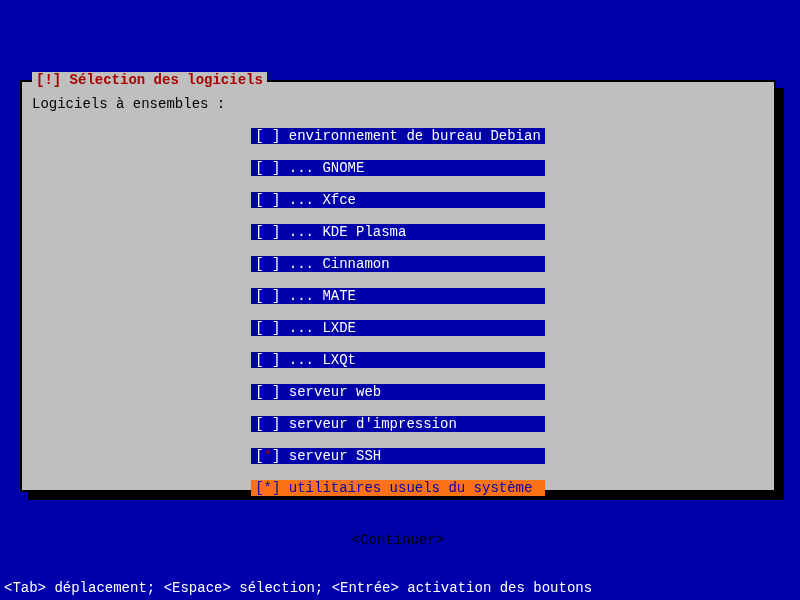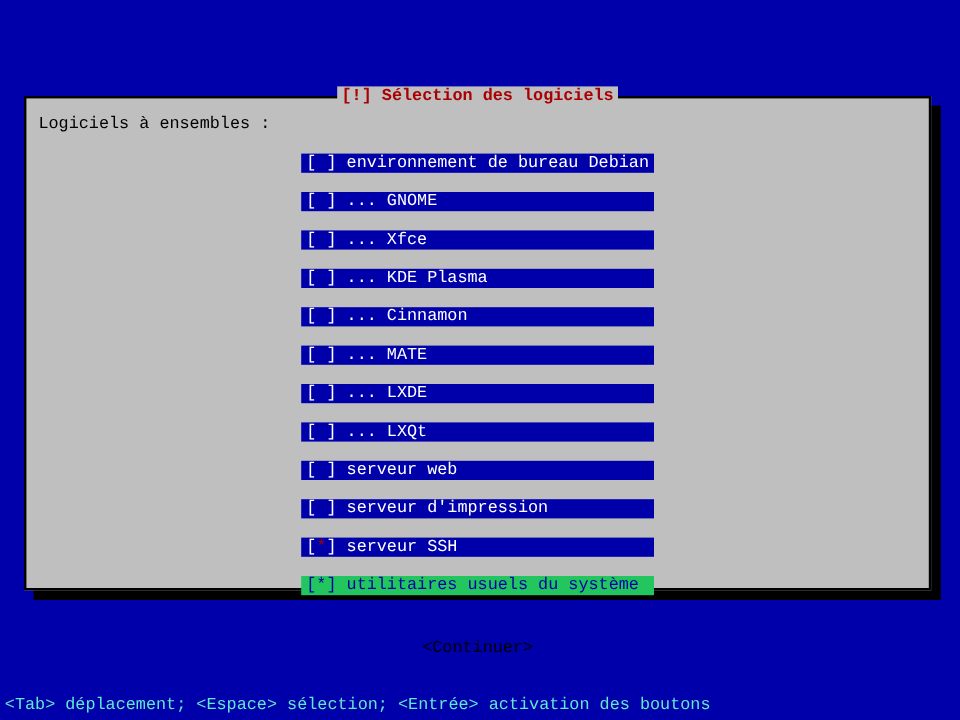--- a/index.html
+++ b/index.html
@@ -26,21 +26,20 @@
     position: absolute;
     top: 80px;
     left: 20px;
     width: 756px;
     height: 412px;
     background: #bfbfbf;
     border: 2px solid #000;
     padding: 8px 10px;
   }
   .title-wrap {
-    text-align: center;
     margin-top: -18px;
     margin-bottom: 8px;
   }
   .title-inner {
     display: inline-block;
     background: #bfbfbf;
     padding: 0 4px;
     color: #aa0000;
     font-weight: bold;
   }
@@ -67,39 +66,39 @@
     display: block;
     background: #0000aa;
     color: #fff;
     padding: 0 4px;
     white-space: pre;
   }
   .list-item.focused .mark {
     color: #aa0000;
   }
   .list-item.last-selected {
-    background: #22c55e;
+    background: #f97316;
     color: #0000aa;
   }
   .list-item.last-selected .mark {
     color: #0000aa;
   }
   .continue-wrap {
     text-align: center;
   }
   .continue-btn {
     display: inline-block;
     color: #000;
     cursor: pointer;
   }
   .footer {
     position: absolute;
     bottom: 4px;
     left: 4px;
-    color: #5eead4;
+    color: #ffffff;
     white-space: pre;
   }
 </style>
 </head>
 <body>
 
 <div class="shadow"></div>
 
 <div class="dialog">
   <div class="title-wrap">

